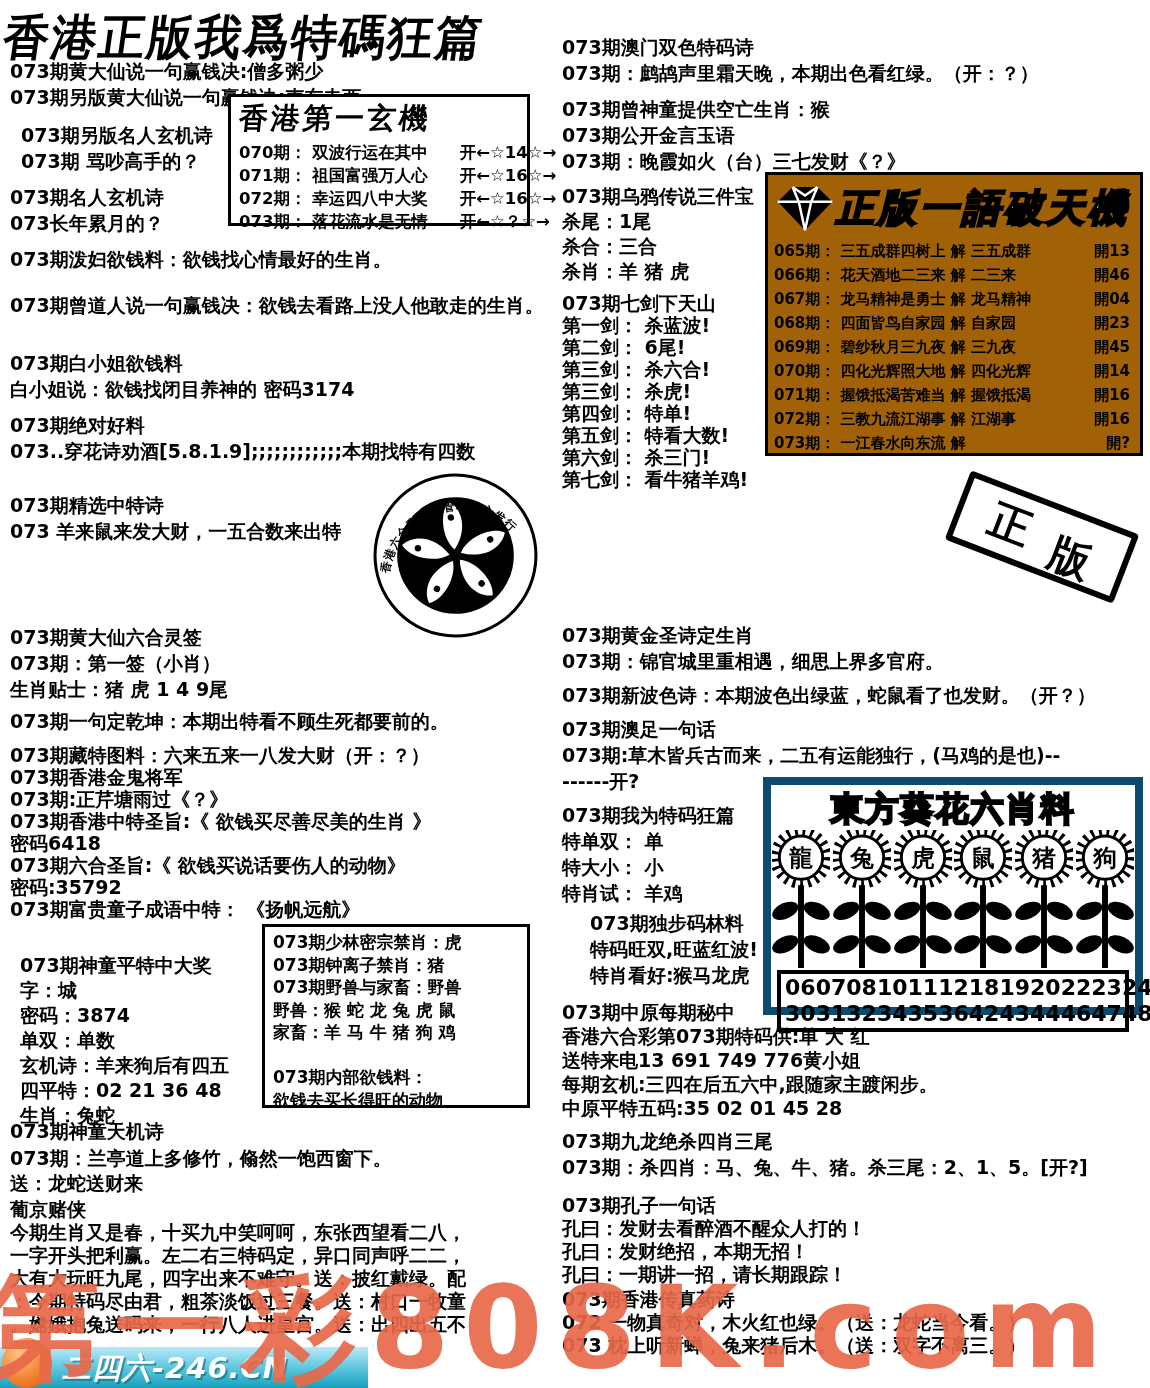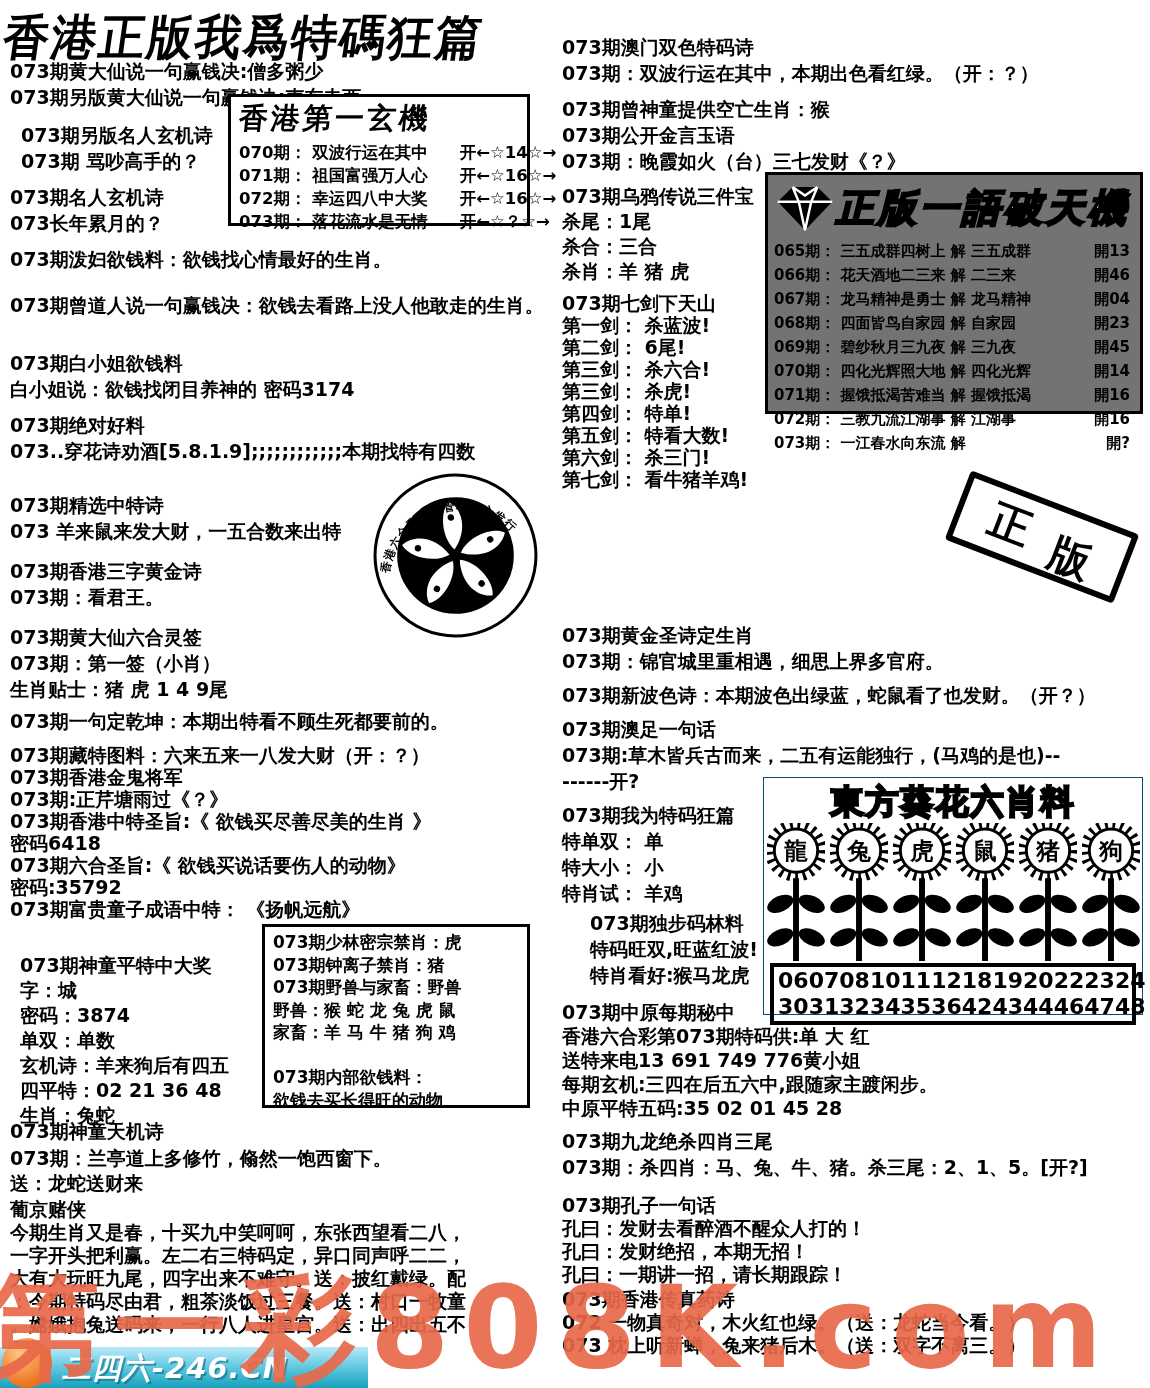--- a/index.html
+++ b/index.html
@@ -7,34 +7,34 @@
         font-family:"DejaVu Sans",sans-serif;color:#000;}
   .blk{position:absolute;white-space:pre-line;font-weight:700;font-size:19px;line-height:26px;}
   .masthead{position:absolute;top:6px;left:8px;font-size:46px;font-weight:900;letter-spacing:2px;
             transform:skewX(-8deg) scaleY(1.05);transform-origin:left top;white-space:nowrap;}
   
   .mysbox{position:absolute;left:228px;top:94px;width:302px;height:132px;border:3px solid #000;
           background:#fff;padding:2px 8px;box-sizing:border-box;}
   .mysbox h2{margin:0 0 2px 0;font-size:29px;font-weight:900;letter-spacing:3px;transform:skewX(-6deg);}
   .mysrow{display:flex;justify-content:space-between;font-size:16.5px;font-weight:700;line-height:23px;white-space:nowrap;gap:32px;}
   
-  .tianji{position:absolute;left:765px;top:172px;width:378px;height:242px;border:3px solid #000;
-          background:#737373;box-sizing:border-box;padding:2px 10px 2px 6px;}
+  .tianji{position:absolute;left:765px;top:172px;width:378px;height:284px;border:3px solid #000;
+          background:#a16207;box-sizing:border-box;padding:2px 10px 2px 6px;}
   .tianji-head{display:flex;align-items:center;height:62px;}
   .tianji-title{font-size:38px;font-weight:900;font-style:italic;letter-spacing:4px;color:#fff;
                 -webkit-text-stroke:2.5px #000;white-space:nowrap;}
   .trow{display:flex;justify-content:space-between;font-size:15px;font-weight:700;line-height:24px;white-space:nowrap;}
   .trow .op{font-weight:900;}
   
   .stamp{position:absolute;left:952px;top:500px;width:168px;height:62px;border:6px solid #000;border-radius:4px;
          transform:rotate(21deg);display:flex;align-items:center;justify-content:center;background:#fff;}
   .stamp span{font-size:42px;font-weight:900;}
   .stamp .c2{transform:translateY(10px);margin-left:26px;}
   
-  .sunbox{position:absolute;left:763px;top:777px;width:380px;height:238px;border:1px solid #0c4a6e;
+  .sunbox{position:absolute;left:763px;top:777px;width:380px;height:238px;border:8px solid #0c4a6e;
           background:#fff;box-sizing:border-box;}
   .sunbox h2{margin:2px 0 0 0;text-align:center;font-size:33px;font-weight:900;letter-spacing:2px;color:#fff;
              -webkit-text-stroke:2.5px #000;}
   .flowers{display:flex;justify-content:space-around;height:138px;margin-top:-2px;}
   .numstrip{margin:2px 6px;border:4px solid #000;padding:1px 4px;}
   .numrow{display:flex;font-size:22px;font-weight:900;line-height:26px;}
   .numrow span{flex:1;text-align:left;}
   
   .wm{position:absolute;left:-14px;top:1252px;font-size:114px;font-weight:900;letter-spacing:14px;
       white-space:nowrap;z-index:8;opacity:.92;}
@@ -83,22 +83,20 @@
   </div>
 
   <div class="blk" style="left:10px;top:246px;width:548px;">073期泼妇欲钱料：欲钱找心情最好的生肖。</div>
   <div class="blk" style="left:10px;top:292px;width:548px;">073期曾道人说一句赢钱决：欲钱去看路上没人他敢走的生肖。</div>
   <div class="blk" style="left:10px;top:350px;width:548px;">073期白小姐欲钱料
 白小姐说：欲钱找闭目养神的 密码3174</div>
   <div class="blk" style="left:10px;top:412px;width:548px;">073期绝对好料
 073..穿花诗劝酒[5.8.1.9];;;;;;;;;;;;本期找特有四数</div>
   <div class="blk" style="left:10px;top:492px;width:548px;">073期精选中特诗
 073 羊来鼠来发大财，一五合数来出特</div>
-  <div class="blk" style="left:10px;top:558px;width:380px;">073期香港三字黄金诗
-073期：看君王。</div>
   <div class="blk" style="left:10px;top:624px;width:380px;">073期黄大仙六合灵签
 073期：第一签（小肖）
 生肖贴士：猪 虎 1 4 9尾</div>
   <div class="blk" style="left:10px;top:708px;width:548px;">073期一句定乾坤：本期出特看不顾生死都要前的。</div>
   <div class="blk" style="left:10px;top:744px;width:548px;line-height:22px;">073期藏特图料：六来五来一八发大财（开：？）
 073期香港金鬼将军
 073期:正芹塘雨过《？》
 073期香港中特圣旨:《 欲钱买尽善尽美的生肖 》
 密码6418
 073期六合圣旨:《 欲钱买说话要伤人的动物》
@@ -155,21 +153,21 @@
           <circle cx="2" cy="-38" r="3.2" fill="#000"></circle>
         </g>
     </g>
     <path id="sealArc" d="M -70 14 A 71 71 0 0 1 70 14" fill="none"></path>
     <text font-size="11.5" font-weight="700" fill="#000" letter-spacing="1">
       <textPath href="#sealArc" startOffset="4%">香港六合彩资料管理中心发行</textPath>
     </text>
   </svg>
 
   <div class="blk" style="left:562px;top:34px;width:560px;">073期澳门双色特码诗
-073期：双波行运在其中，本期出色看红绿。（开：？）</div>
+073期：鹧鸪声里霜天晚，本期出色看红绿。（开：？）</div>
   <div class="blk" style="left:562px;top:96px;width:560px;">073期曾神童提供空亡生肖：猴
 073期公开金言玉语
 073期：晚霞如火（台）三七发财《？》</div>
   <div class="blk" style="left:562px;top:184px;width:220px;line-height:25px;">073期乌鸦传说三件宝
 杀尾：1尾
 杀合：三合
 杀肖：羊 猪 虎</div>
   <div class="blk" style="left:562px;top:292px;width:220px;line-height:22px;">073期七剑下天山
 第一剑： 杀蓝波!
 第二剑： 6尾!

